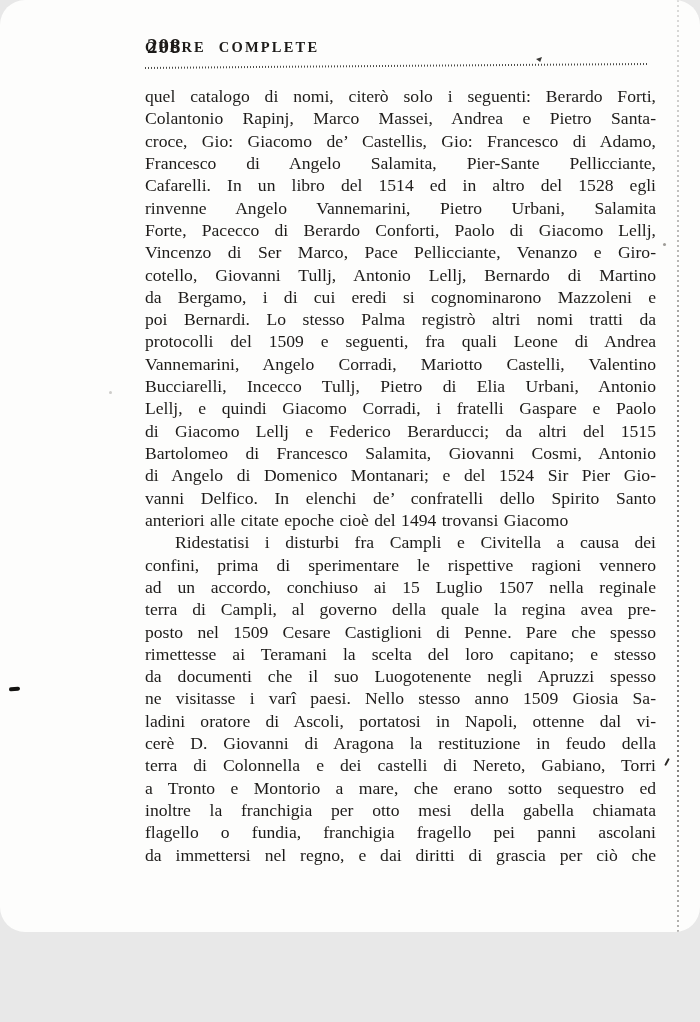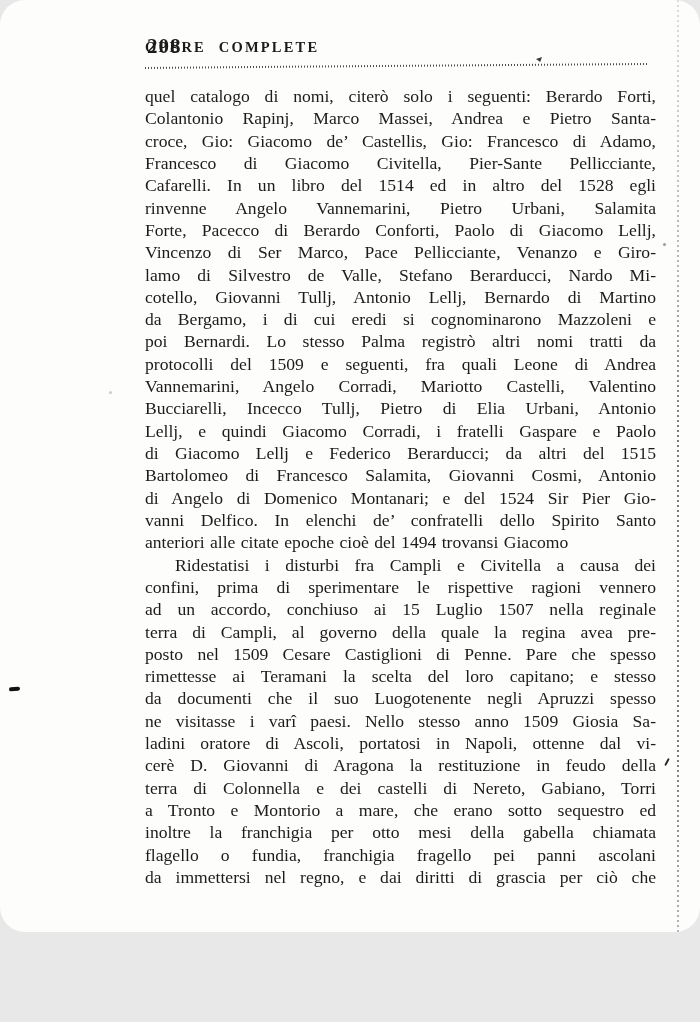--- a/index.html
+++ b/index.html
@@ -161,26 +161,25 @@
   </div>
 
   <div class="header-rule"></div>
   <div class="ink-mark-rule"></div>
 
   <div class="body-text">
     <div class="para para-continued">
         <div class="line">quel catalogo di nomi, citerò solo i seguenti: Berardo Forti,</div>
         <div class="line">Colantonio Rapinj, Marco Massei, Andrea e Pietro Santa-</div>
         <div class="line">croce, Gio: Giacomo de’ Castellis, Gio: Francesco di Adamo,</div>
-        <div class="line">Francesco di Giacomo Civitella, Pier-Sante Pellicciante,</div>
+        <div class="line">Francesco di Angelo Salamita, Pier-Sante Pellicciante,</div>
         <div class="line">Cafarelli. In un libro del 1514 ed in altro del 1528 egli</div>
         <div class="line">rinvenne Angelo Vannemarini, Pietro Urbani, Salamita</div>
         <div class="line">Forte, Pacecco di Berardo Conforti, Paolo di Giacomo Lellj,</div>
         <div class="line">Vincenzo di Ser Marco, Pace Pellicciante, Venanzo e Giro-</div>
-        <div class="line">lamo di Silvestro de Valle, Stefano Berarducci, Nardo Mi-</div>
         <div class="line">cotello, Giovanni Tullj, Antonio Lellj, Bernardo di Martino</div>
         <div class="line">da Bergamo, i di cui eredi si cognominarono Mazzoleni e</div>
         <div class="line">poi Bernardi. Lo stesso Palma registrò altri nomi tratti da</div>
         <div class="line">protocolli del 1509 e seguenti, fra quali Leone di Andrea</div>
         <div class="line">Vannemarini, Angelo Corradi, Mariotto Castelli, Valentino</div>
         <div class="line">Bucciarelli, Incecco Tullj, Pietro di Elia Urbani, Antonio</div>
         <div class="line">Lellj, e quindi Giacomo Corradi, i fratelli Gaspare e Paolo</div>
         <div class="line">di Giacomo Lellj e Federico Berarducci; da altri del 1515</div>
         <div class="line">Bartolomeo di Francesco Salamita, Giovanni Cosmi, Antonio</div>
         <div class="line">di Angelo di Domenico Montanari; e del 1524 Sir Pier Gio-</div>

